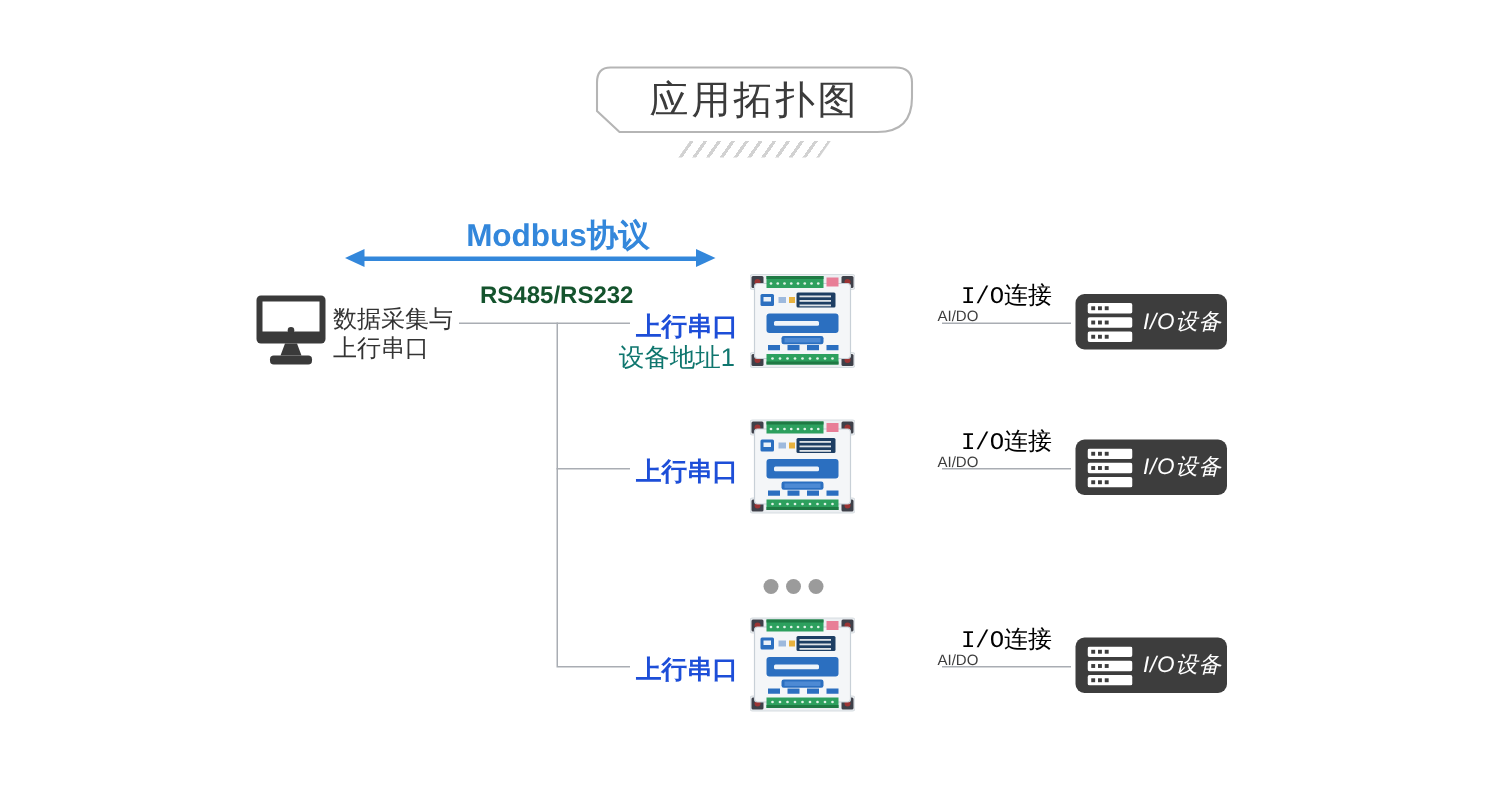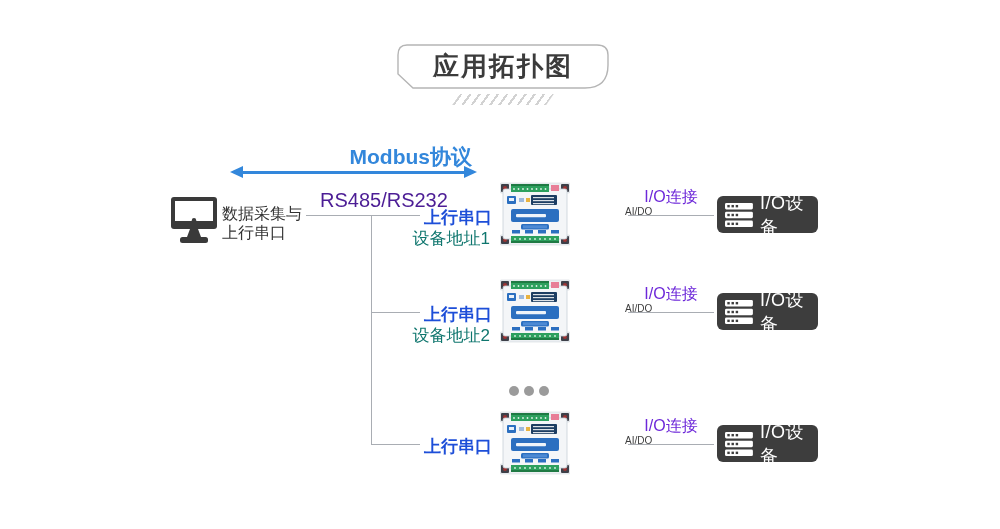--- a/index.html
+++ b/index.html
@@ -4,54 +4,54 @@
 <style>
   * { margin:0; padding:0; box-sizing:border-box; }
   html,body { background:#fff; }
   body { font-family:"Liberation Sans","DejaVu Sans",sans-serif; }
   .stage { position:relative; width:1000px; height:529px; background:#fff; overflow:hidden; margin:0 auto; }
   .abs { position:absolute; }
 
   
   .title-box { left:397px; top:44px; width:212px; height:45px; }
   .title-text { left:397px; top:44px; width:212px; height:45px; display:flex; align-items:center; justify-content:center;
-    font-size:26px; color:#3b3b3b; letter-spacing:2px; font-weight:700;text-align:center; }
+    font-size:26px; color:#3b3b3b; letter-spacing:2px; font-weight:400;text-align:center; }
   .hatch { left:456px; top:94px; width:94px; height:11px;
     background:repeating-linear-gradient(90deg,#d2d2d2 0 2.6px,transparent 2.6px 9.2px);
     transform:skewX(-35deg); }
 
   
-  .modbus-label { left:272px; top:143px; width:200px; text-align:right;
+  .modbus-label { left:272px; top:143px; width:200px; text-align:center;
     font-size:21px; font-weight:600; color:#3387db; }
   .modbus-arrow { left:230px; top:165px; width:247px; height:14px; }
   .arrow-line { position:absolute; left:8px; right:8px; top:5.5px; height:3px; background:#3387db; }
   .arrow-head { position:absolute; width:0; height:0; border-top:6px solid transparent; border-bottom:6px solid transparent; top:1px; }
   .arrow-head.left  { left:0;  border-right:13px solid #3387db; }
   .arrow-head.right { right:0; border-left:13px solid #3387db; }
 
   
   .monitor { left:170px; top:196px; width:48px; height:50px; }
   .server-label { left:222px; top:204px; font-size:16px; line-height:19px; color:#333; }
 
   
   .hline { height:1px; background:#a9adb3; }
   .vline { width:1px;  background:#a9adb3; }
-  .rs485-label { left:320px; top:189px; font-size:20px; color:#4c1d95; }
+  .rs485-label { left:320px; top:189px; font-size:16px; color:#14532d;font-weight:bold; }
 
   
   .row { left:0; top:0; width:1000px; height:72px; }
   .uplink-label  { position:absolute; left:424px; top:25px; font-size:17px; font-weight:700; color:#1d4ed8; }
   .address-label { position:absolute; left:358px; top:46px; width:132px; text-align:right; font-size:17px; color:#0f766e; }
   .module { position:absolute; left:500px; top:0px; width:70px; height:66px; }
   .aido-label { position:absolute; left:604px; top:25px; font-size:10px; color:#3d3d3d;margin-left:21px; }
   .conn-line  { position:absolute; left:628px; top:34px; width:86px; }
-  .conn-label { position:absolute; left:622px; top:6px; width:98px; text-align:center; font-size:16px; color:#6d28d9; }
+  .conn-label { position:absolute; left:622px; top:6px; width:98px; text-align:center; font-size:16px; color:#000000;font-family:Liberation Mono, monospace; }
   .io-box { position:absolute; left:717px; top:15px; width:101px; height:37px; background:#3d3d3d; border-radius:6px;
     display:flex; align-items:center; padding-left:8px; gap:7px; }
-  .io-box-label { color:#fff; font-size:18px; font-weight:500; letter-spacing:0.5px; }
+  .io-box-label { color:#fff; font-size:15px; font-weight:500; letter-spacing:0.5px;font-style:italic; }
 
   
   .dots { left:509px; top:386px; width:48px; height:12px; display:flex; gap:5px; }
   .dot { width:10px; height:10px; border-radius:50%; background:#9b9b9b; }
 </style>
 </head>
 <body>
 
 <div class="stage">
 
@@ -174,21 +174,20 @@
             <rect x="11.5" y="21.2" width="2.6" height="2.6"></rect>
           </g>
       </svg>
       <span class="io-box-label">I/O设备</span>
     </div>
   </div>
 
   <div class="abs row" style="top:278px;">
     <div class="hline abs" style="left:371px; top:34px; width:49px;"></div>
     <div class="uplink-label">上行串口</div>
-    <div class="address-label">设备地址2</div>
     <div class="module">
       <svg width="70" height="66" viewBox="0 0 70 66">
         <rect x="0" y="2" width="70" height="10" rx="1.5" fill="#eceff2" stroke="#d3d9de" stroke-width="0.6"></rect>
         <rect x="0" y="54" width="70" height="10" rx="1.5" fill="#eceff2" stroke="#d3d9de" stroke-width="0.6"></rect>
         <rect x="1" y="3" width="8" height="8" rx="1" fill="#3e4049"></rect>
           <rect x="61" y="3" width="8" height="8" rx="1" fill="#3e4049"></rect>
         <rect x="1" y="55" width="8" height="8" rx="1" fill="#3e4049"></rect>
           <rect x="61" y="55" width="8" height="8" rx="1" fill="#3e4049"></rect>
         <circle cx="5" cy="7" r="2" fill="#9c3434"></circle>
           <circle cx="65" cy="7" r="2" fill="#9c3434"></circle>

